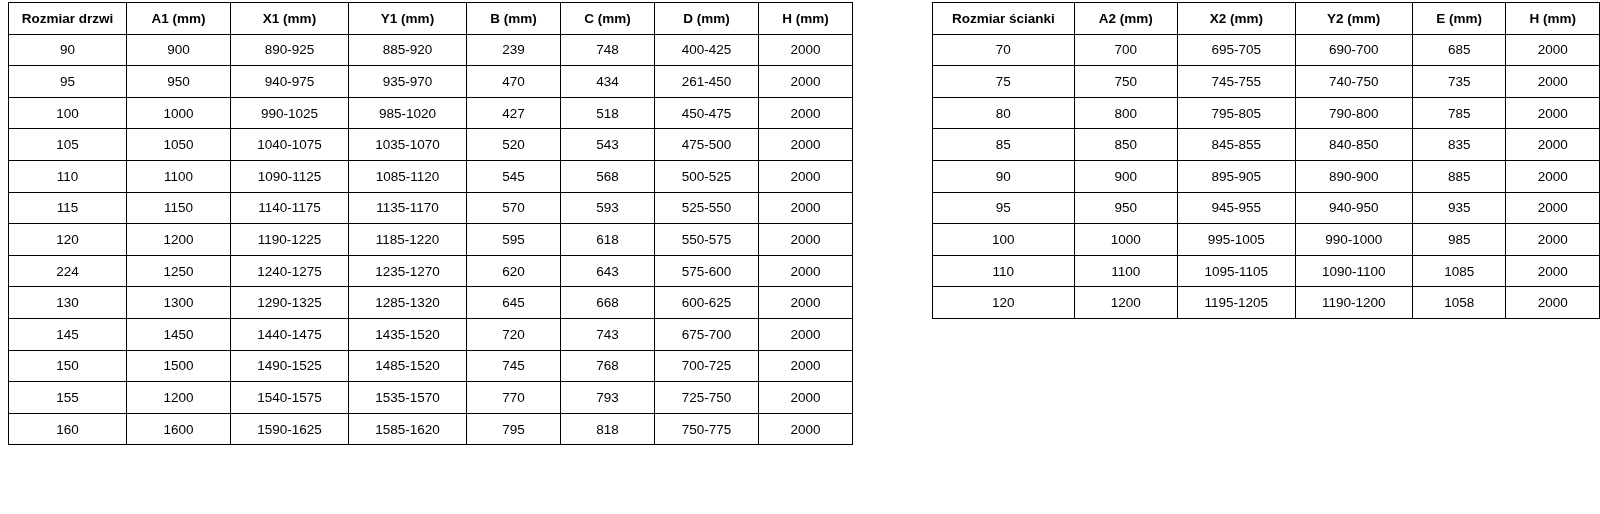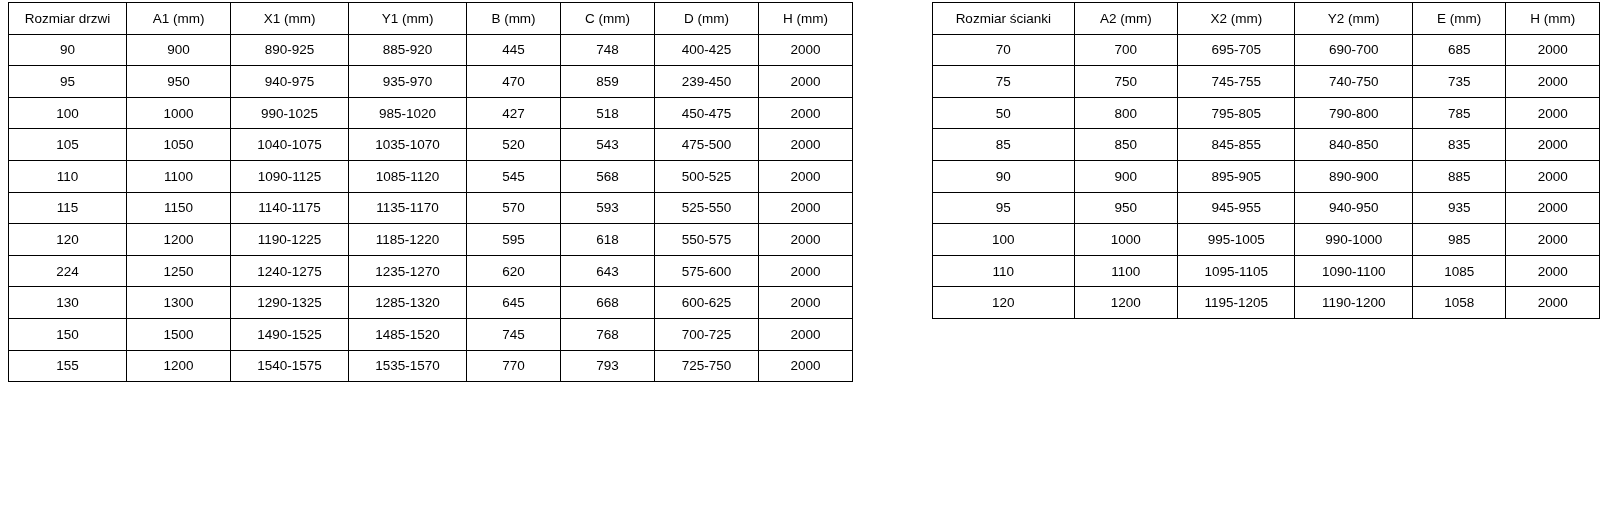--- a/index.html
+++ b/index.html
@@ -33,21 +33,21 @@
   th, td {
     border: 1px solid #000000;
     text-align: center;
     vertical-align: middle;
     font-size: 13.5px;
     height: 30.6px;
     padding: 0 4px;
     white-space: nowrap;
   }
   th {
-    font-weight: normal;
+    font-weight: bold;
   }
   td {
     font-weight: normal;
   }
 
   
   #doors-table col.c0 { width: 118px; }
   #doors-table col.c1 { width: 104px; }
   #doors-table col.c2 { width: 118px; }
   #doors-table col.c3 { width: 118px; }
@@ -92,33 +92,33 @@
             <th>D (mm)</th>
             <th>H (mm)</th>
           </tr>
       </thead>
       <tbody id="doors-body">
           <tr>
             <td>90</td>
             <td>900</td>
             <td>890-925</td>
             <td>885-920</td>
-            <td>445</td>
+            <td>239</td>
             <td>748</td>
             <td>400-425</td>
             <td>2000</td>
           </tr>
           <tr>
             <td>95</td>
             <td>950</td>
             <td>940-975</td>
             <td>935-970</td>
             <td>470</td>
-            <td>859</td>
-            <td>239-450</td>
+            <td>434</td>
+            <td>261-450</td>
             <td>2000</td>
           </tr>
           <tr>
             <td>100</td>
             <td>1000</td>
             <td>990-1025</td>
             <td>985-1020</td>
             <td>427</td>
             <td>518</td>
             <td>450-475</td>
@@ -178,37 +178,57 @@
             <td>130</td>
             <td>1300</td>
             <td>1290-1325</td>
             <td>1285-1320</td>
             <td>645</td>
             <td>668</td>
             <td>600-625</td>
             <td>2000</td>
           </tr>
           <tr>
+            <td>145</td>
+            <td>1450</td>
+            <td>1440-1475</td>
+            <td>1435-1520</td>
+            <td>720</td>
+            <td>743</td>
+            <td>675-700</td>
+            <td>2000</td>
+          </tr>
+          <tr>
             <td>150</td>
             <td>1500</td>
             <td>1490-1525</td>
             <td>1485-1520</td>
             <td>745</td>
             <td>768</td>
             <td>700-725</td>
             <td>2000</td>
           </tr>
           <tr>
             <td>155</td>
             <td>1200</td>
             <td>1540-1575</td>
             <td>1535-1570</td>
             <td>770</td>
             <td>793</td>
             <td>725-750</td>
+            <td>2000</td>
+          </tr>
+          <tr>
+            <td>160</td>
+            <td>1600</td>
+            <td>1590-1625</td>
+            <td>1585-1620</td>
+            <td>795</td>
+            <td>818</td>
+            <td>750-775</td>
             <td>2000</td>
           </tr>
         </tbody>
     </table>
   </div>
 
   <div class="table-wrap" id="walls-table-wrap">
     <table id="walls-table">
       <colgroup>
         <col class="c0">
@@ -239,21 +259,21 @@
           </tr>
           <tr>
             <td>75</td>
             <td>750</td>
             <td>745-755</td>
             <td>740-750</td>
             <td>735</td>
             <td>2000</td>
           </tr>
           <tr>
-            <td>50</td>
+            <td>80</td>
             <td>800</td>
             <td>795-805</td>
             <td>790-800</td>
             <td>785</td>
             <td>2000</td>
           </tr>
           <tr>
             <td>85</td>
             <td>850</td>
             <td>845-855</td>

